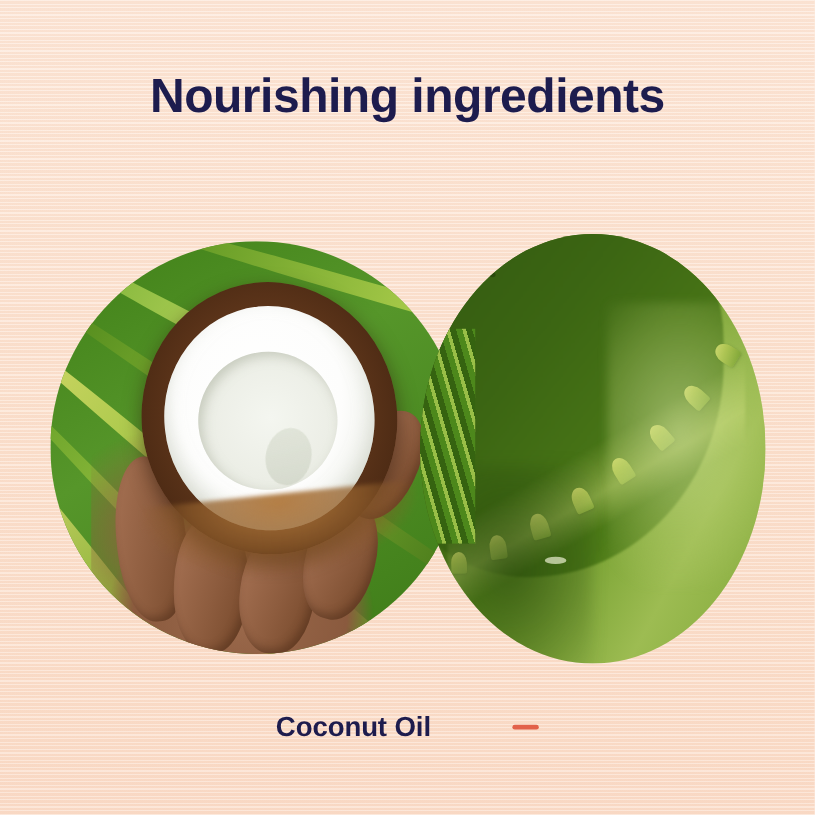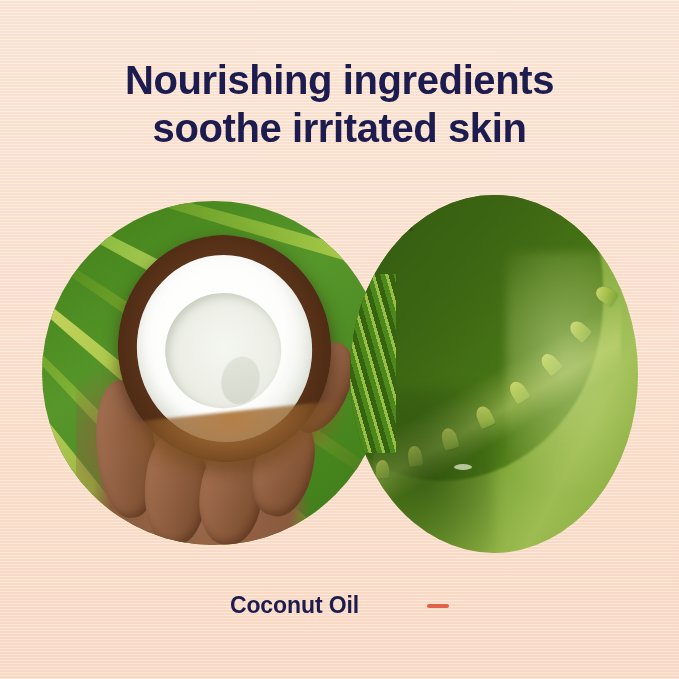--- a/index.html
+++ b/index.html
@@ -267,21 +267,20 @@
 </style>
 </head>
 <body>
 
 <div id="infographic">
 
   <div id="bg-texture"></div>
 
   <div id="headline">
     <span class="hl-line">Nourishing ingredients</span>
-    <span class="hl-line">soothe irritated skin</span>
   </div>
 
   <div id="coconut-circle" class="photo-circle">
     <div class="cn-sky"></div>
 
     <div class="frond" style="left:-6%;top:-4%;width:150%;height:16px;background:linear-gradient(90deg,#69a82c,#b9d45c 40%,#4a8518);transform:rotate(28deg);"></div>
     <div class="frond" style="left:-10%;top:6%;width:150%;height:13px;background:linear-gradient(90deg,#3f7a14,#8cbb38 45%,#346611);transform:rotate(34deg);"></div>
     <div class="frond" style="left:-12%;top:18%;width:150%;height:15px;background:linear-gradient(90deg,#d8d96a,#9cc442 38%,#3d7415);transform:rotate(40deg);"></div>
     <div class="frond" style="left:-14%;top:30%;width:150%;height:12px;background:linear-gradient(90deg,#5e9a22,#a9cd4c 50%,#2f6210);transform:rotate(46deg);"></div>
     <div class="frond" style="left:-16%;top:42%;width:150%;height:14px;background:linear-gradient(90deg,#e3dd79,#7fae2f 42%,#35690f);transform:rotate(52deg);"></div>

